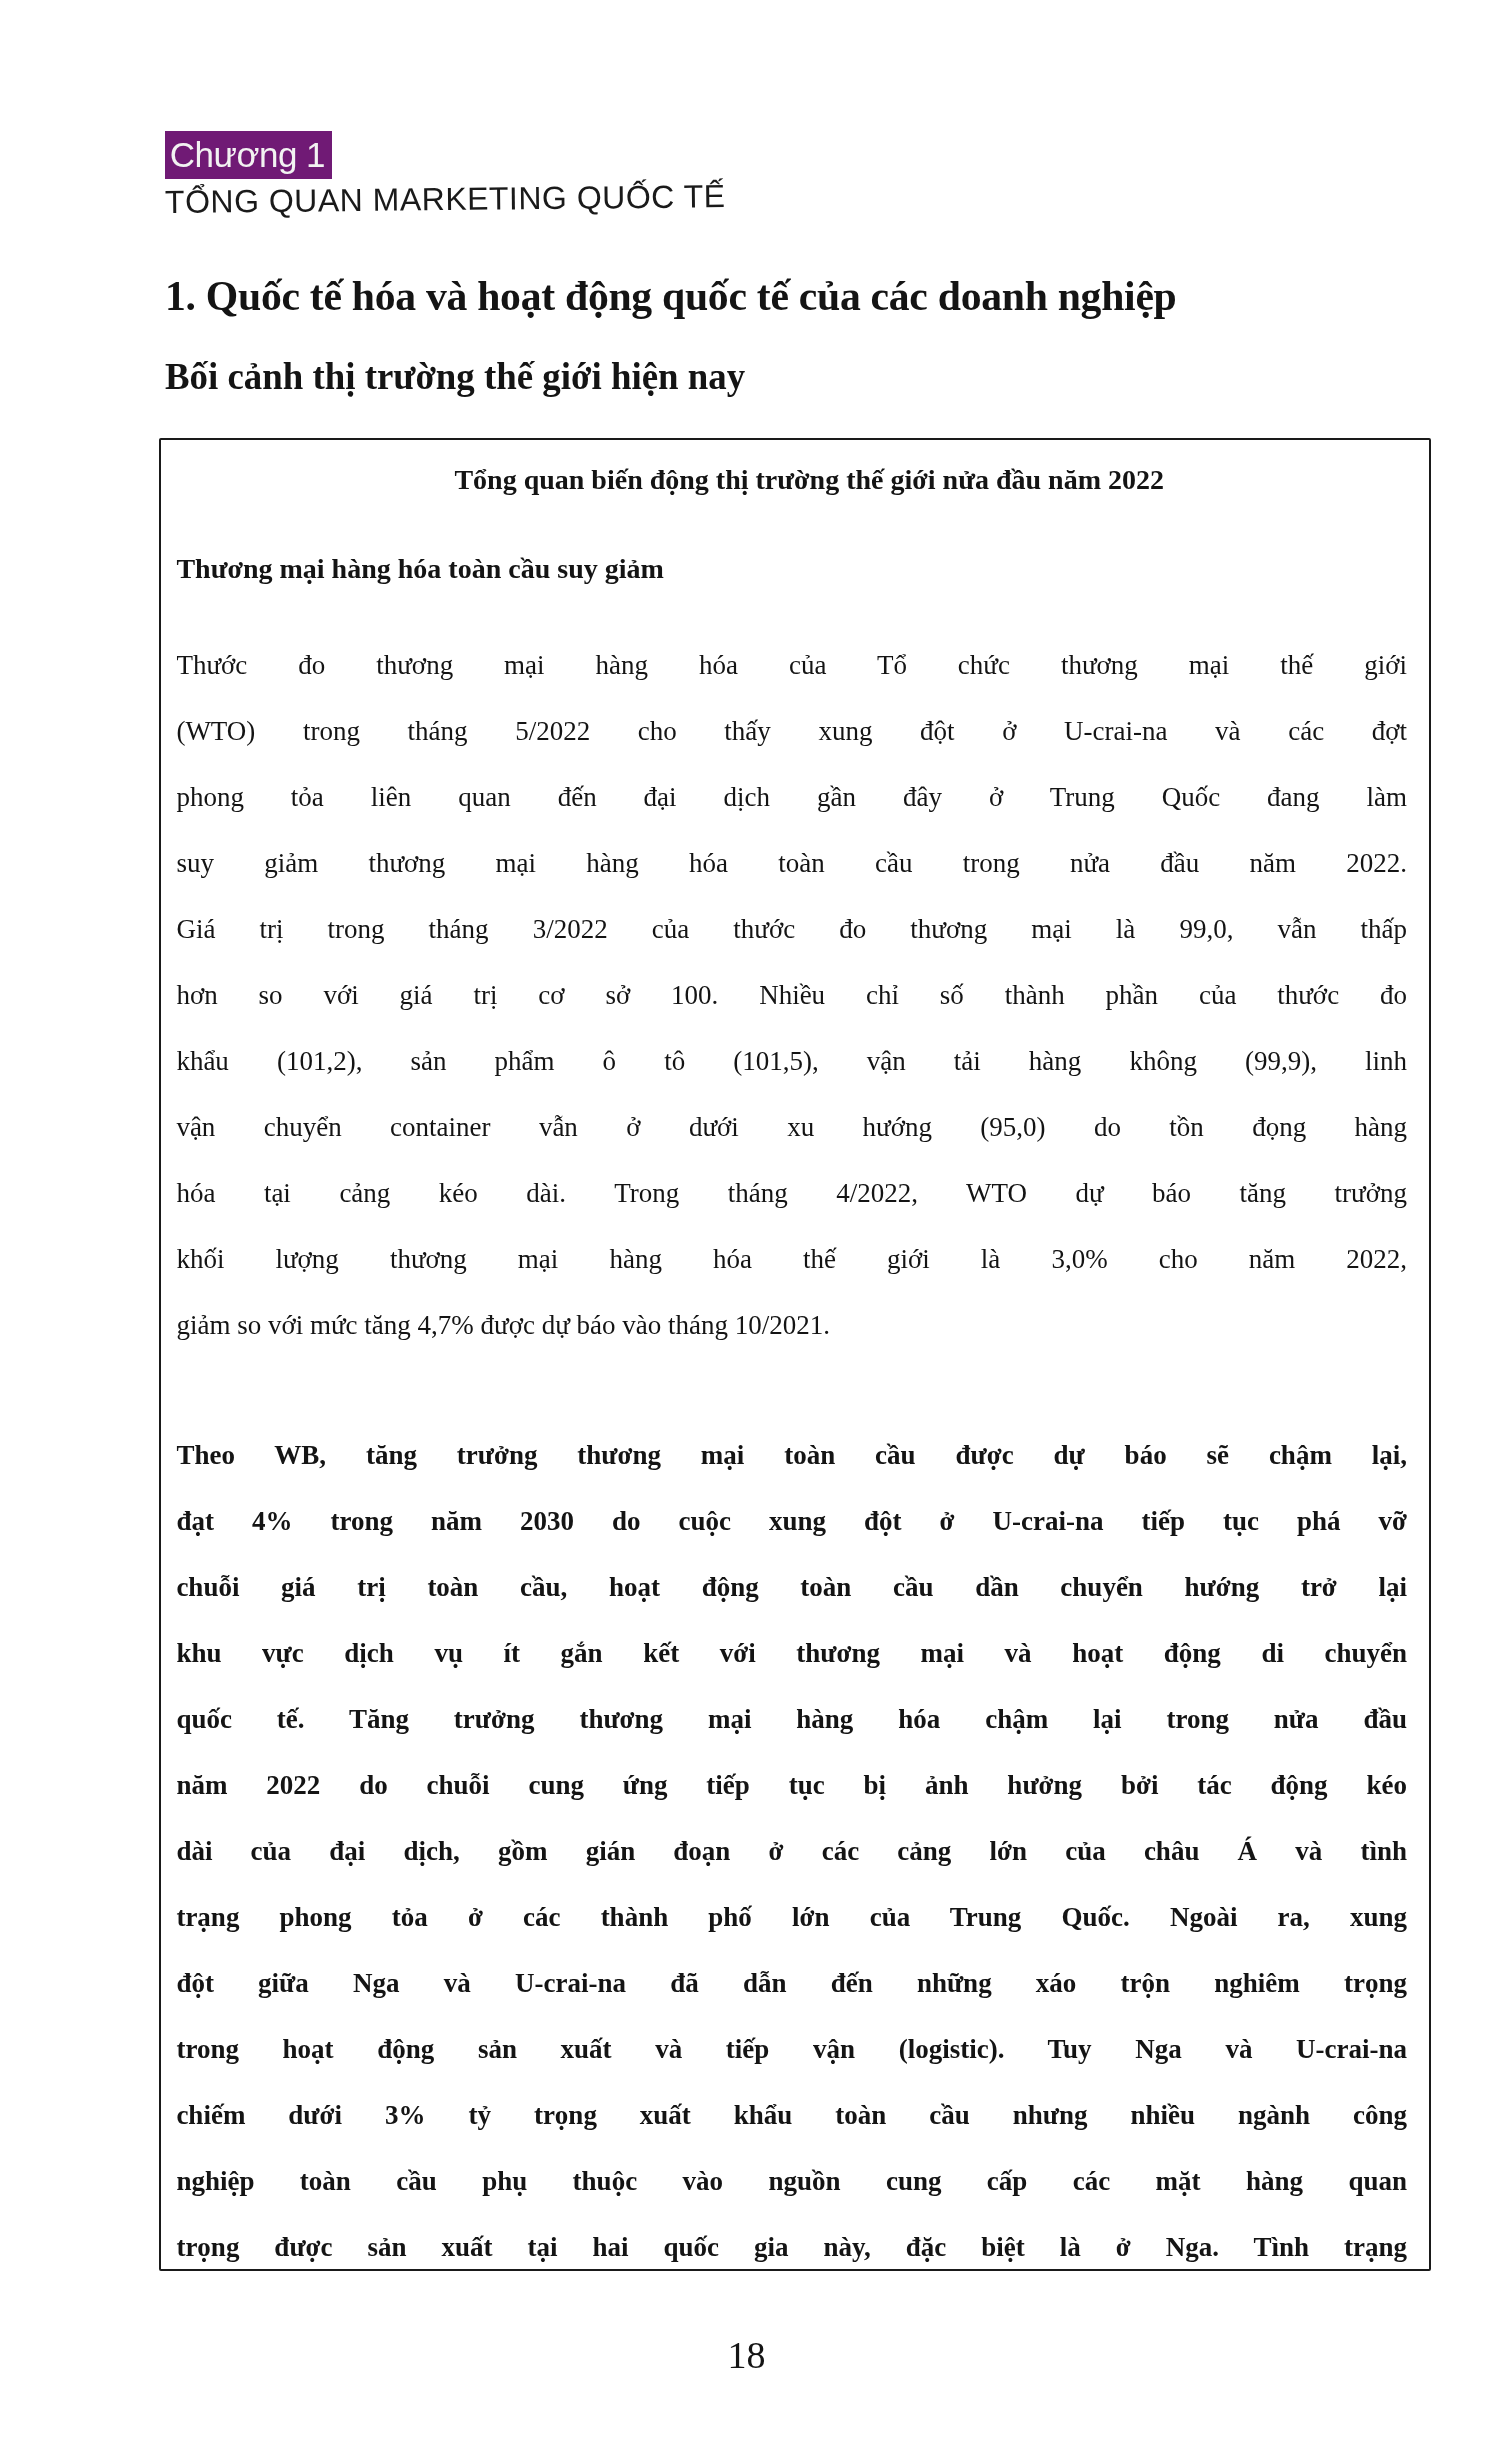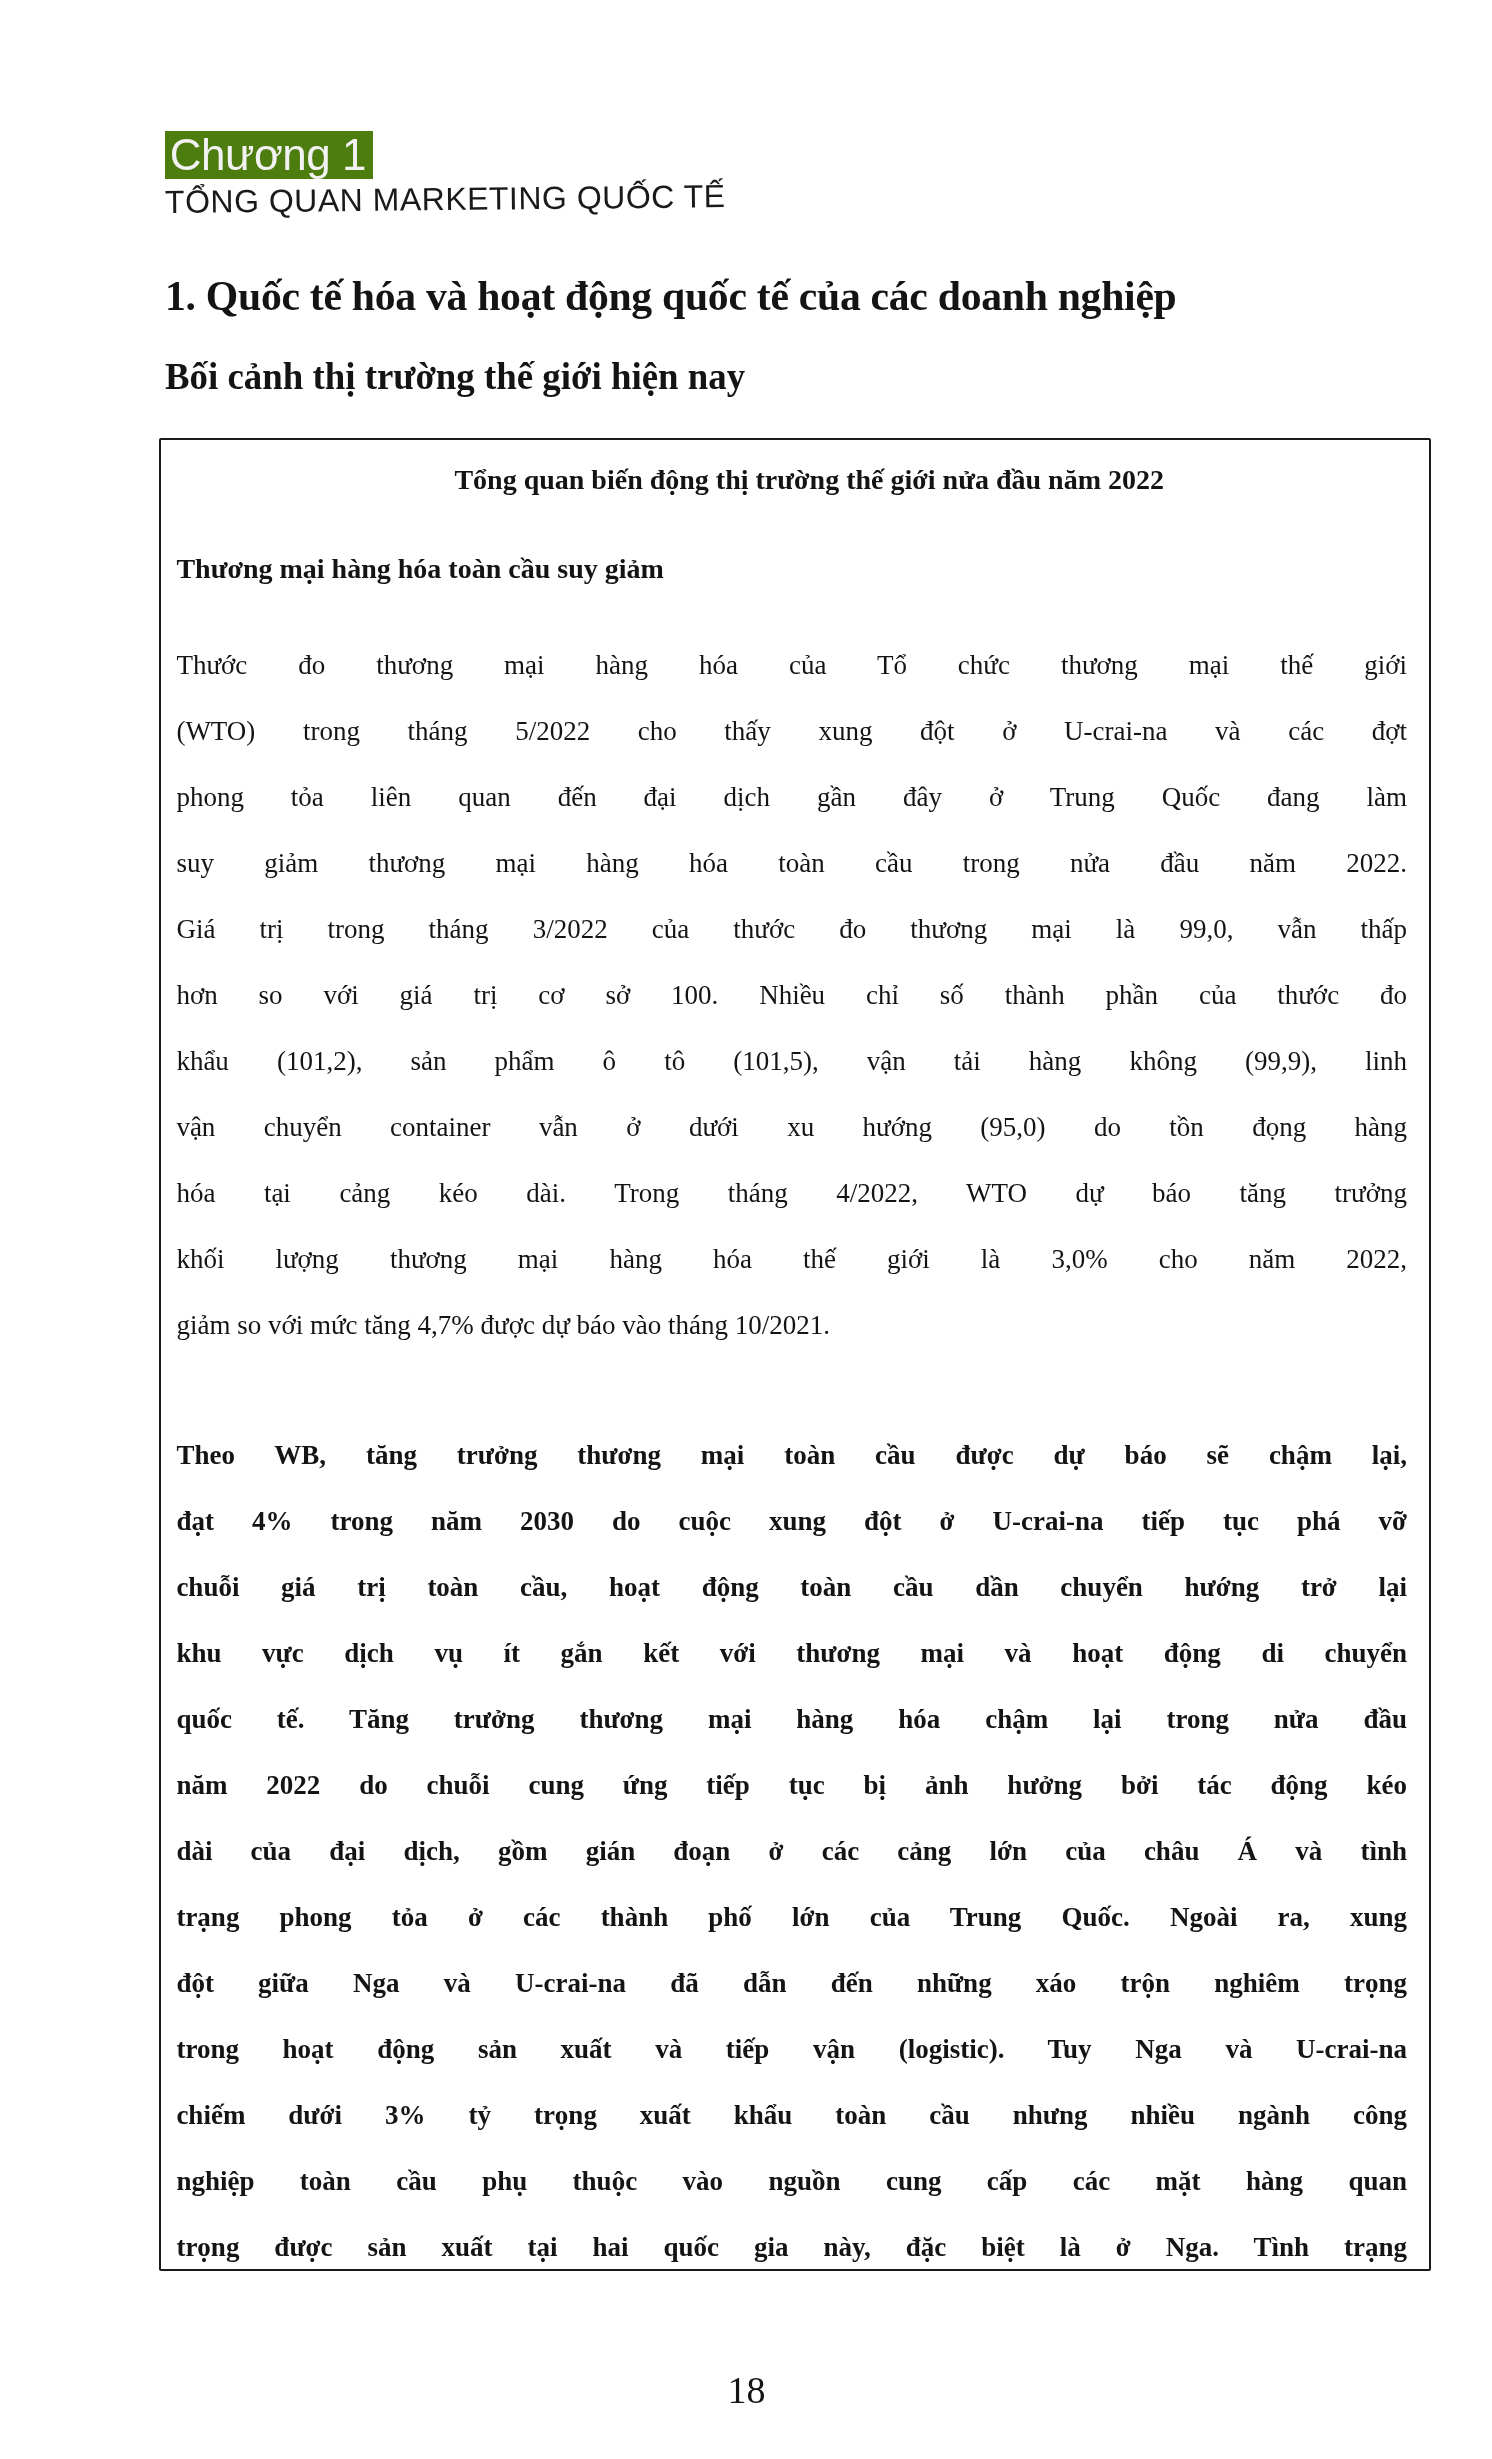--- a/index.html
+++ b/index.html
@@ -16,24 +16,24 @@
     font-family: "Liberation Serif", "DejaVu Serif", serif;
   }
   .page {
     position: absolute;
     left: 0; top: 0;
     width: 1493px; height: 2459px;
   }
   .chapter-badge {
     position: absolute;
     left: 165px; top: 131px;
-    background: #4d7c0f;
+    background: #701a75;
     color: #f2f2f2;
     font-family: "Liberation Sans", "DejaVu Sans", sans-serif;
-    font-size: 44px;
+    font-size: 35px;
     line-height: 48px;
     padding: 0 6.7px 0 4.8px;
     letter-spacing: -0.5px;
   }
   .chapter-title {
     position: absolute;
     left: 165px; top: 184px;
     font-family: "Liberation Sans", "DejaVu Sans", sans-serif;
     font-size: 32px;
     letter-spacing: 0.5px;
@@ -98,21 +98,20 @@
     text-align-last: left;
   }
   .para1 { top: 192px; }
   .para2 { top: 982px; font-weight: bold; }
   .page-number {
     position: absolute;
     left: 0; right: 0;
     top: 2333px;
     text-align: center;
     font-size: 38px;
-    margin-top: 35px;
   }
 </style>
 </head>
 <body>
 
 <div class="page">
 
   <div class="chapter-badge">Chương 1</div>
   <div class="chapter-title">TỔNG QUAN MARKETING QUỐC TẾ</div>
 

